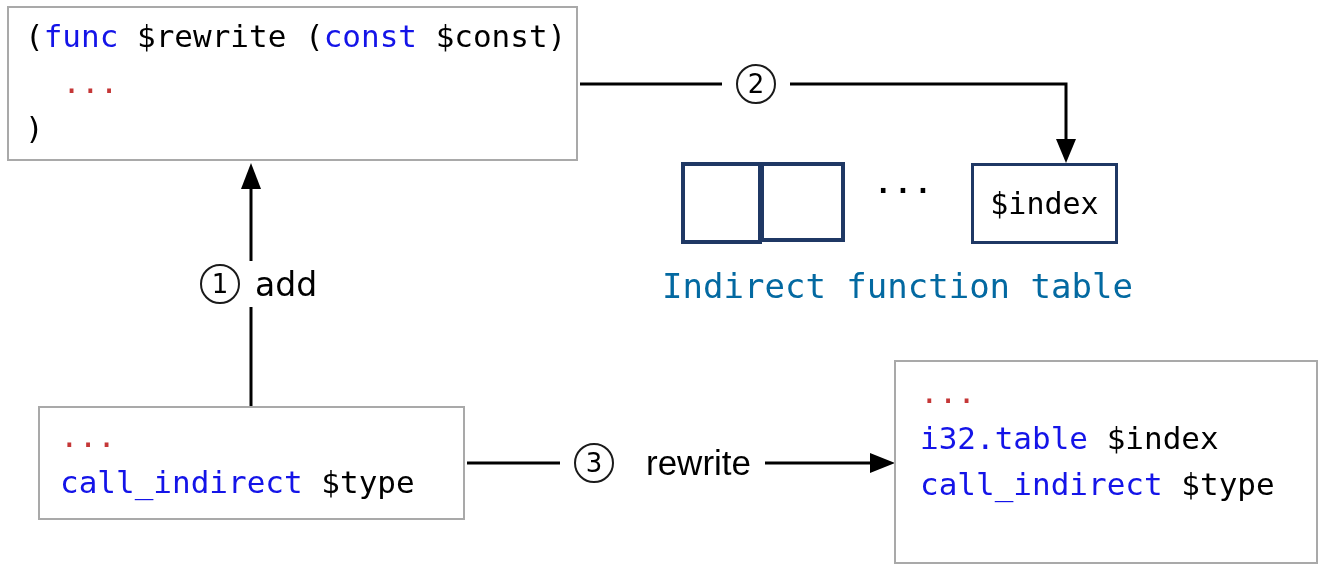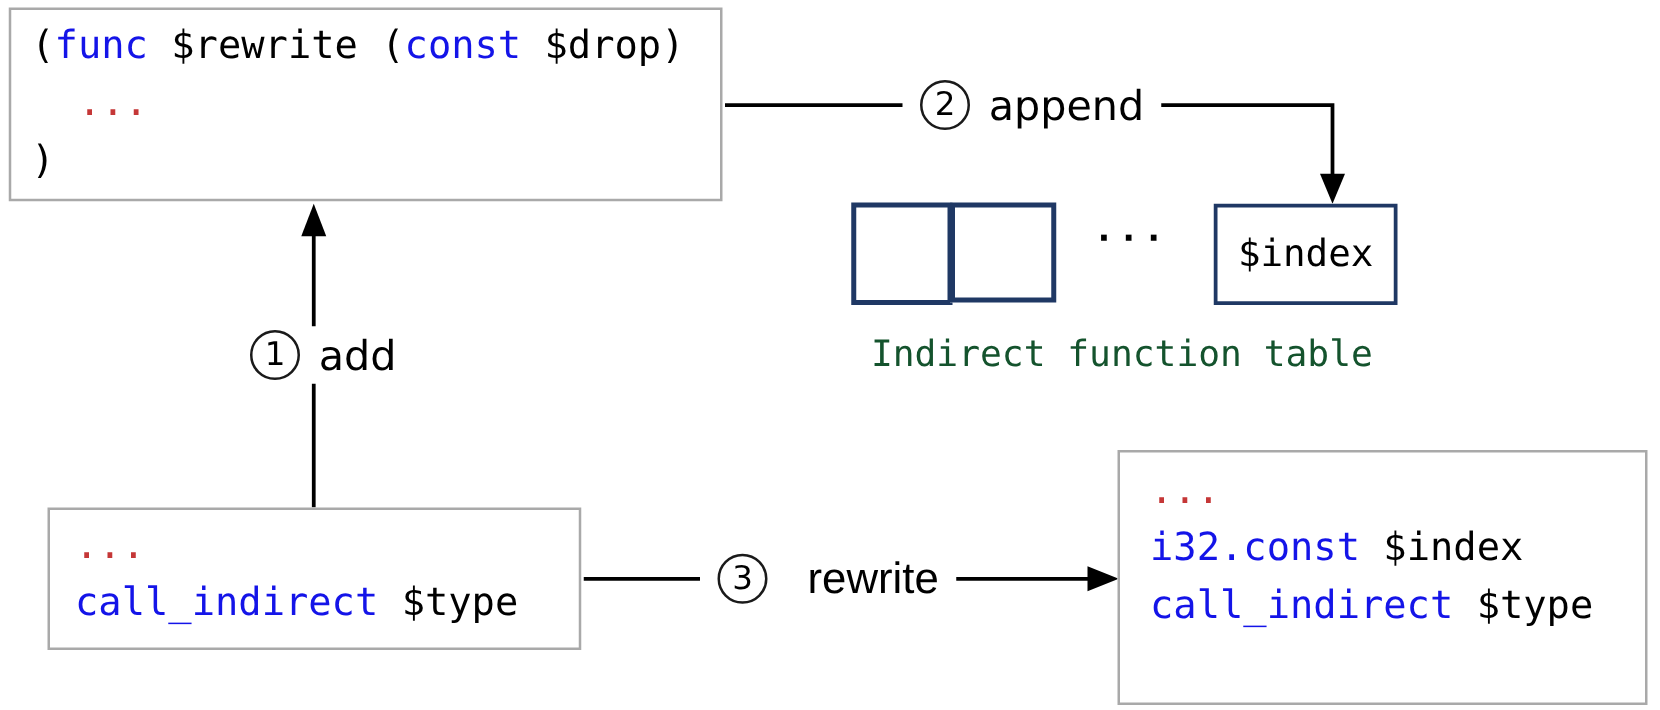--- a/index.html
+++ b/index.html
@@ -85,22 +85,22 @@
     font-size: 26px; font-weight: bold;
     letter-spacing: 10px;
     color: #000000;
     z-index: 2;
   }
   .table-caption {
     position: absolute;
     left: 640px; top: 266px; width: 515px;
     text-align: center;
     font-family: "DejaVu Sans Mono", "Liberation Mono", monospace;
-    font-size: 29px;
-    color: #14532d;
+    font-size: 34px;
+    color: #0369a1;
     z-index: 2;
   }
 </style>
 </head>
 <body>
 
 <div class="canvas">
 
   <svg class="arrow-layer" viewBox="0 0 1328 568">
     <g>
@@ -111,48 +111,47 @@
       <path d="M 580 84 L 1066 84 L 1066 141" fill="none" stroke="#000000" stroke-width="3"></path>
       <polygon points="1066,163 1056,139 1076,139" fill="#000000"></polygon>
     </g>
     <g>
       <line x1="467" y1="463" x2="873" y2="463" stroke="#000000" stroke-width="3"></line>
       <polygon points="895,463 870,453 870,473" fill="#000000"></polygon>
     </g>
   </svg>
 
   <div class="code-box box-subfunc">
-    <div class="code-line"><span>(</span><span class="kw">func</span><span> $rewrite (</span><span class="kw">const</span><span> $drop)</span></div>
+    <div class="code-line"><span>(</span><span class="kw">func</span><span> $rewrite (</span><span class="kw">const</span><span> $const)</span></div>
     <div class="code-line red">  ...</div>
     <div class="code-line">)</div>
   </div>
 
   <div class="code-box box-caller">
     <div class="code-line red">...</div>
     <div class="code-line"><span class="kw">call_indirect</span><span> $type</span></div>
   </div>
 
   <div class="code-box box-rewritten">
     <div class="code-line red">...</div>
-    <div class="code-line"><span class="kw">i32.const</span><span> $index</span></div>
+    <div class="code-line"><span class="kw">i32.table</span><span> $index</span></div>
     <div class="code-line"><span class="kw">call_indirect</span><span> $type</span></div>
   </div>
 
   <div class="table-cell cell-1"></div>
   <div class="table-cell cell-2"></div>
   <div class="table-ellipsis">···</div>
   <div class="table-cell cell-index">$index</div>
   <div class="table-caption">Indirect function table</div>
 
   <div class="arrow-label label-add">
     <span class="badge">1</span>
     <span class="label-sans">add</span>
   </div>
   <div class="arrow-label label-append">
     <span class="badge">2</span>
-    <span class="label-sans">append</span>
   </div>
   <div class="arrow-label label-rewrite">
     <span class="badge">3</span>
     <span class="label-mono">rewrite</span>
   </div>
 
 </div>
 
 </body></html>

